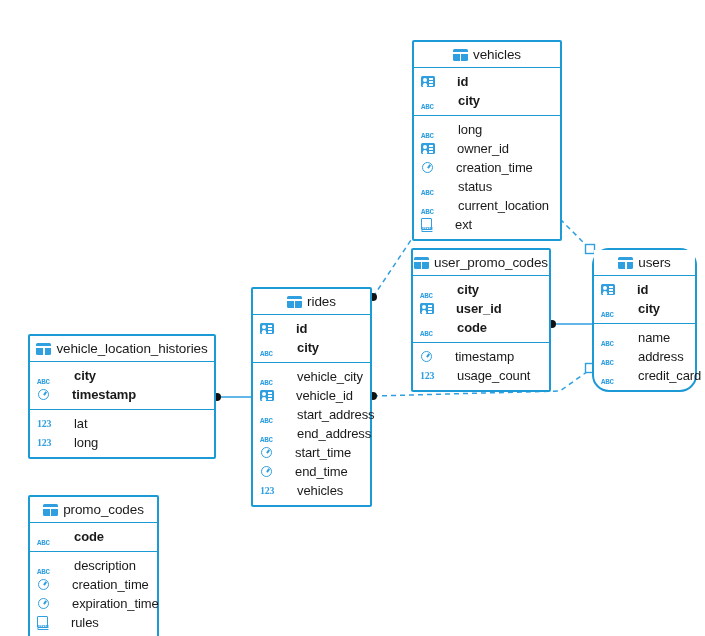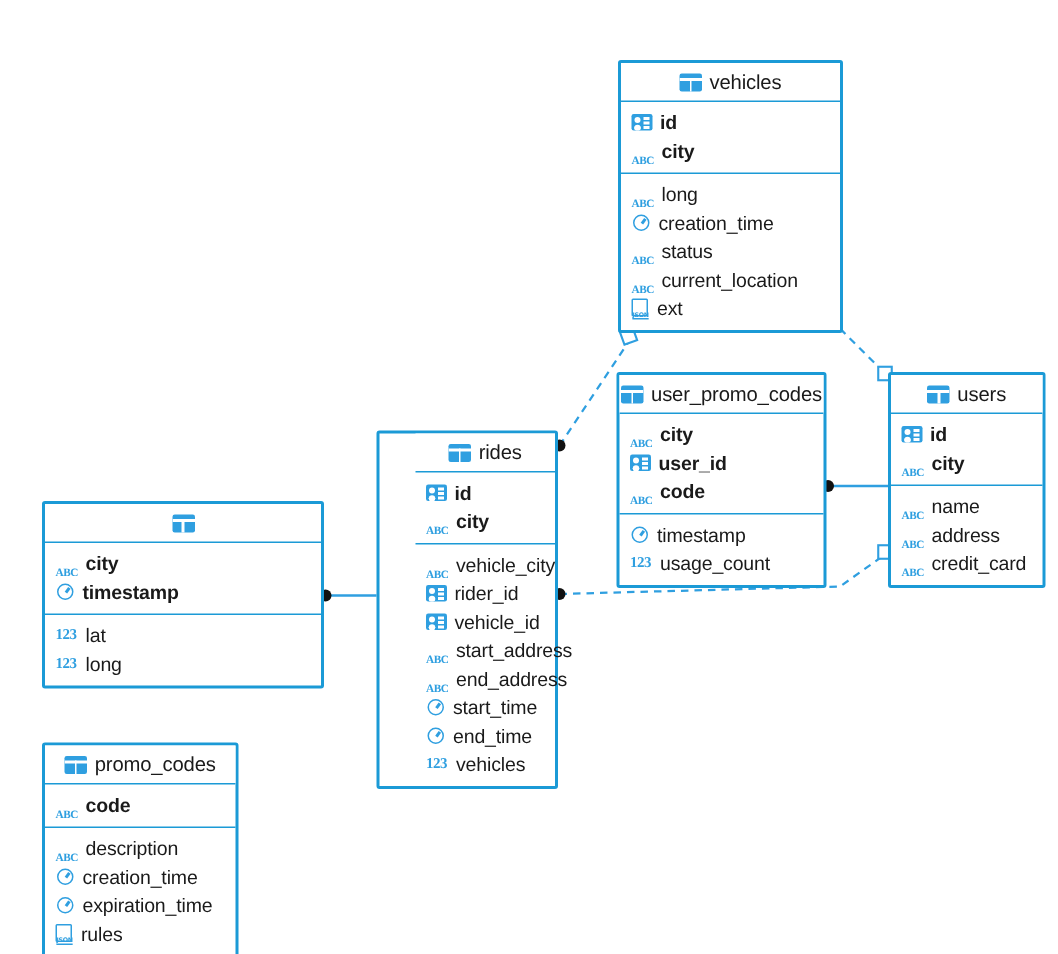--- a/index.html
+++ b/index.html
@@ -37,21 +37,21 @@
     color:#1a1a1a;
     white-space:nowrap;
     letter-spacing:-0.1px;
   }
   .section{padding:4px 0 5px 0;}
   .section.keys{border-bottom:1.5px solid #1b9ad6;}
   .col-row{
     height:19px;
     display:flex;
     align-items:center;
-    gap:5px;
+    gap:22px;
     padding:0 7px;
     white-space:nowrap;
   }
   .col-name{
     font-size:13px;
     color:#1a1a1a;
     letter-spacing:-0.1px;
   }
   .col-row.pk .col-name{font-weight:bold;}
   
@@ -68,21 +68,21 @@
   .ic-table:after{
     content:"";position:absolute;left:6.7px;top:3.5px;
     width:1.6px;height:100%;background:#ffffff;
   }
   
   .ic-abc{
     width:15px;flex:0 0 15px;
     font-size:7.5px;font-weight:bold;
     color:#2f9fe0;
     letter-spacing:-0.3px;
-    font-family:Liberation Serif, serif;
+    font-family:Liberation Mono, monospace;
     line-height:14px;
     text-align:left;
     margin-top:12px;
   }
   
   .ic-123{
     width:15px;flex:0 0 15px;
     font-size:10px;font-weight:bold;
     color:#2f9fe0;
     letter-spacing:-0.3px;
@@ -195,20 +195,24 @@
             <span class="ic-abc">ABC</span>
             <span class="col-name">city</span>
           </div>
         </div>
         <div class="section">
           <div class="col-row">
             <span class="ic-abc">ABC</span>
             <span class="col-name">long</span>
           </div>
           <div class="col-row">
+            <span class="ic-card"></span>
+            <span class="col-name">owner_id</span>
+          </div>
+          <div class="col-row">
             <span class="ic-clock"></span>
             <span class="col-name">creation_time</span>
           </div>
           <div class="col-row">
             <span class="ic-abc">ABC</span>
             <span class="col-name">status</span>
           </div>
           <div class="col-row">
             <span class="ic-abc">ABC</span>
             <span class="col-name">current_location</span>
@@ -242,21 +246,21 @@
           <div class="col-row">
             <span class="ic-clock"></span>
             <span class="col-name">timestamp</span>
           </div>
           <div class="col-row">
             <span class="ic-123">123</span>
             <span class="col-name">usage_count</span>
           </div>
         </div>
       </div>
-      <div class="table-node" style="left: 592px; top: 248px; width: 105px;">
+      <div class="table-node" style="left: 592px; top: 248px; width: 105px; border-radius: 17px;">
         <div class="tbl-header">
           <span class="ic-table"></span>
           <span class="tbl-title">users</span>
         </div>
         <div class="section keys">
           <div class="col-row pk">
             <span class="ic-card"></span>
             <span class="col-name">id</span>
           </div>
           <div class="col-row pk">
@@ -272,43 +276,39 @@
           <div class="col-row">
             <span class="ic-abc">ABC</span>
             <span class="col-name">address</span>
           </div>
           <div class="col-row">
             <span class="ic-abc">ABC</span>
             <span class="col-name">credit_card</span>
           </div>
         </div>
       </div>
-      <div class="table-node" style="left: 251px; top: 287px; width: 121px; padding-left: 24px;">
+      <div class="table-node" style="left: 251px; top: 287px; width: 121px;">
         <div class="tbl-header">
           <span class="ic-table"></span>
           <span class="tbl-title">rides</span>
         </div>
         <div class="section keys">
           <div class="col-row pk">
             <span class="ic-card"></span>
             <span class="col-name">id</span>
           </div>
           <div class="col-row pk">
             <span class="ic-abc">ABC</span>
             <span class="col-name">city</span>
           </div>
         </div>
         <div class="section">
           <div class="col-row">
             <span class="ic-abc">ABC</span>
             <span class="col-name">vehicle_city</span>
-          </div>
-          <div class="col-row">
-            <span class="ic-card"></span>
-            <span class="col-name">rider_id</span>
           </div>
           <div class="col-row">
             <span class="ic-card"></span>
             <span class="col-name">vehicle_id</span>
           </div>
           <div class="col-row">
             <span class="ic-abc">ABC</span>
             <span class="col-name">start_address</span>
           </div>
           <div class="col-row">
@@ -325,20 +325,21 @@
           </div>
           <div class="col-row">
             <span class="ic-123">123</span>
             <span class="col-name">vehicles</span>
           </div>
         </div>
       </div>
       <div class="table-node" style="left: 28px; top: 334px; width: 188px;">
         <div class="tbl-header">
           <span class="ic-table"></span>
+          <span class="tbl-title">vehicle_location_histories</span>
         </div>
         <div class="section keys">
           <div class="col-row pk">
             <span class="ic-abc">ABC</span>
             <span class="col-name">city</span>
           </div>
           <div class="col-row pk">
             <span class="ic-clock"></span>
             <span class="col-name">timestamp</span>
           </div>

